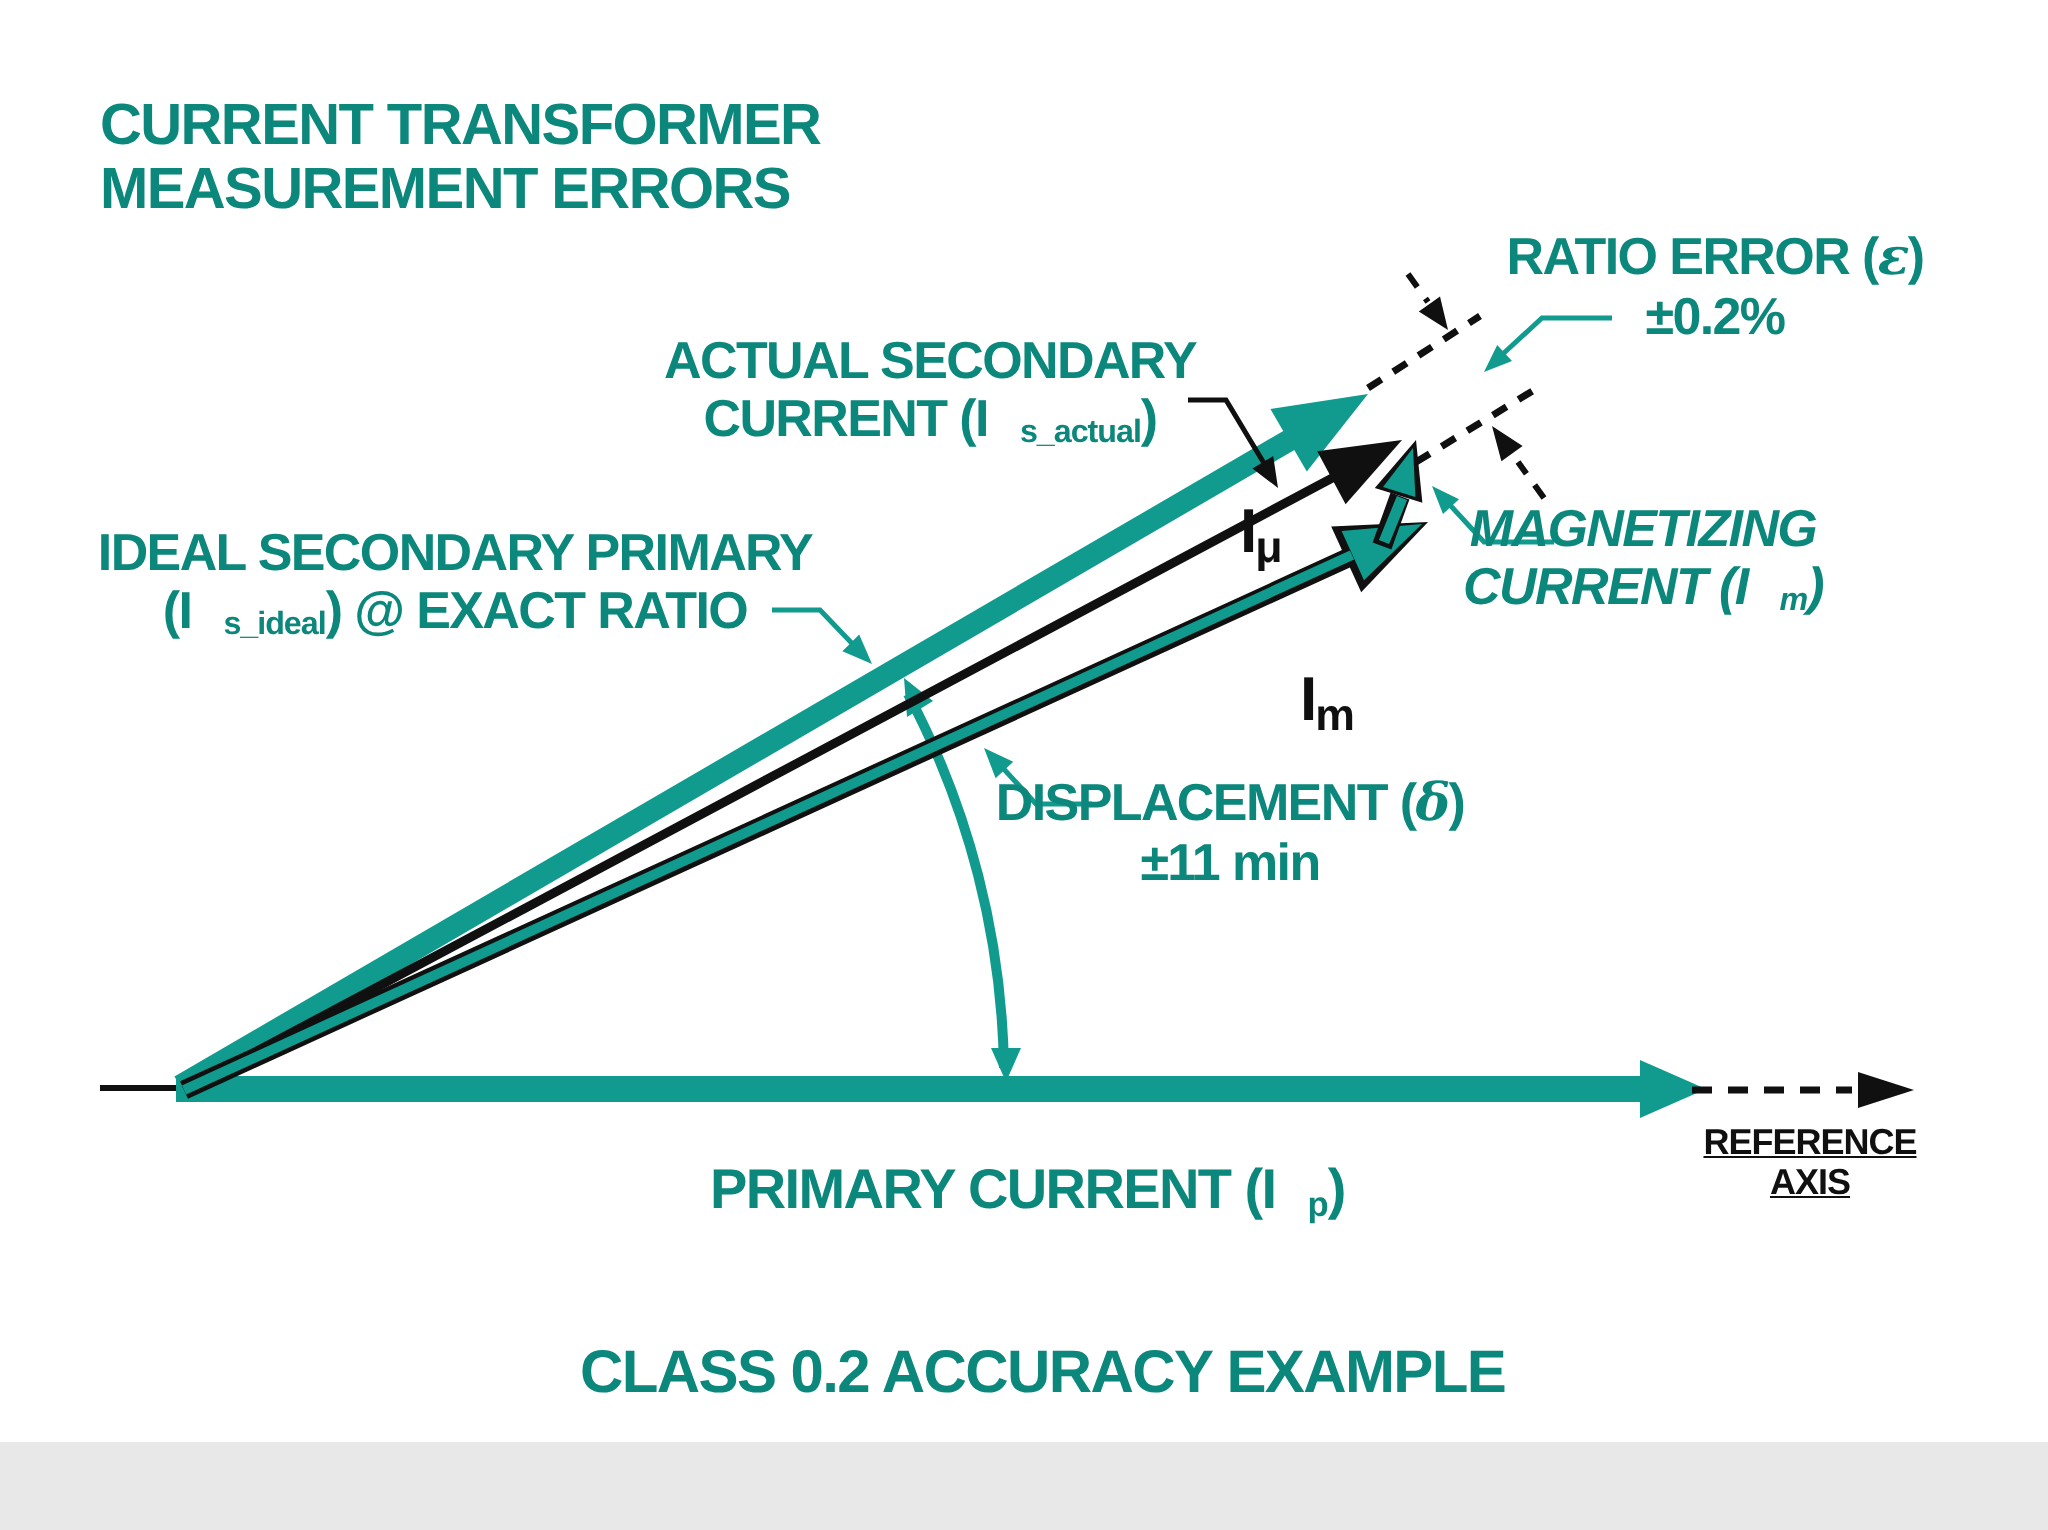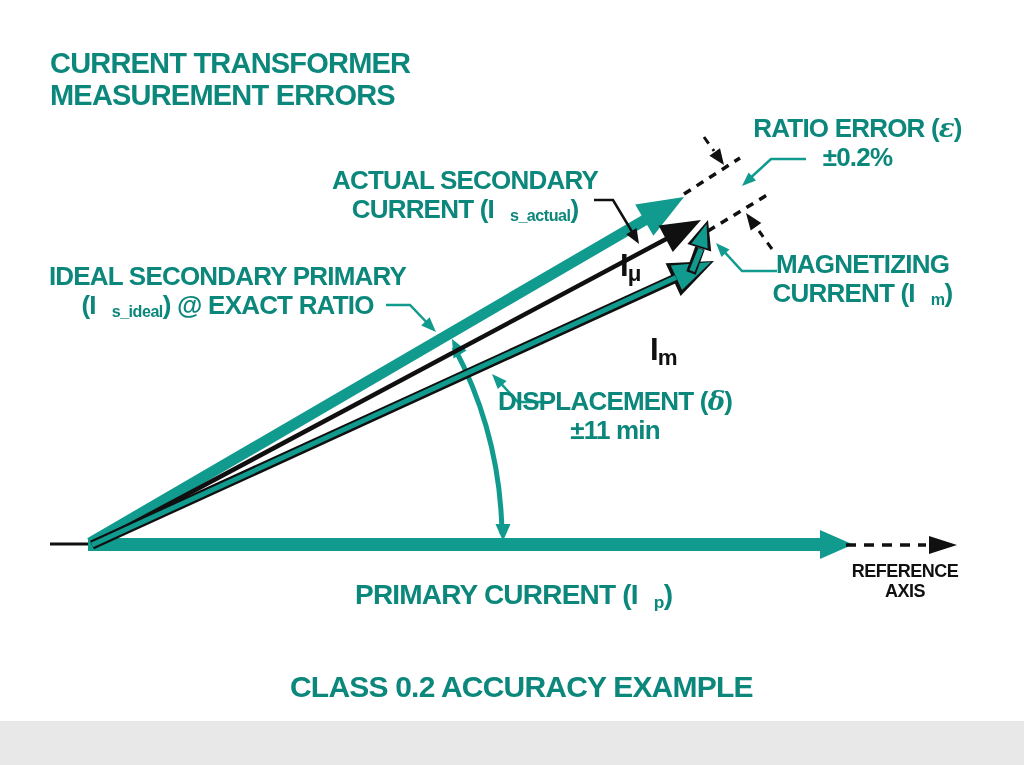--- a/index.html
+++ b/index.html
@@ -20,21 +20,21 @@
   .lbl{
     position:absolute;font-weight:bold;color:var(--teal-text);
     letter-spacing:-0.8px;line-height:1.1;text-align:center;white-space:nowrap;
   }
   .left{text-align:left;}
   .t29{font-size:29px;}
   .t26{font-size:26px;}
   .t28{font-size:28px;margin-top:22px;}
   .t30{font-size:30px;}
   .ink{color:var(--ink);}
-  .t18{font-size:18px;letter-spacing:-0.5px;line-height:1.12;}
+  .t18{font-size:18px;letter-spacing:-0.5px;line-height:1.12;text-decoration:underline;}
   .sub{font-size:0.62em;position:relative;top:0.24em;letter-spacing:-0.5px;padding-left:16px;}
   .vsub{font-size:0.72em;position:relative;top:0.22em;letter-spacing:-0.5px;}
   .sym{font-family:"DejaVu Serif",serif;font-style:italic;}
   .vlabel{position:absolute;font-weight:bold;color:var(--ink);font-size:31px;letter-spacing:-1px;white-space:nowrap;}
   .ghost{position:absolute;height:11px;top:752px;background:var(--watermark);}
 </style>
 </head>
 <body>
 
 <div class="canvas">
@@ -129,21 +129,21 @@
   <div class="lbl t26" style="left:40px;top:262px;width:375px;">
     <div>IDEAL SECONDARY PRIMARY</div>
     <div><span>(I</span><span class="sub">s_ideal</span><span>) @ EXACT RATIO</span></div>
   </div>
 
   <div class="lbl t26" style="left:740px;top:114px;width:235px;">
     <div><span>RATIO ERROR (</span><span class="sym">ε</span><span>)</span></div>
     <div>±0.2%</div>
   </div>
 
-  <div class="lbl t26" style="left:765px;top:250px;width:195px;">
+  <div class="lbl t26" style="left:724px;top:250px;width:195px;font-style:italic;">
     <div>MAGNETIZING</div>
     <div><span>CURRENT (I</span><span class="sub">m</span><span>)</span></div>
   </div>
 
   <div class="lbl t26" style="left:485px;top:387px;width:260px;">
     <div><span>DISPLACEMENT (</span><span class="sym">δ</span><span>)</span></div>
     <div>±11 min</div>
   </div>
 
   <div class="lbl t28" style="left:355px;top:558px;width:310px;">

